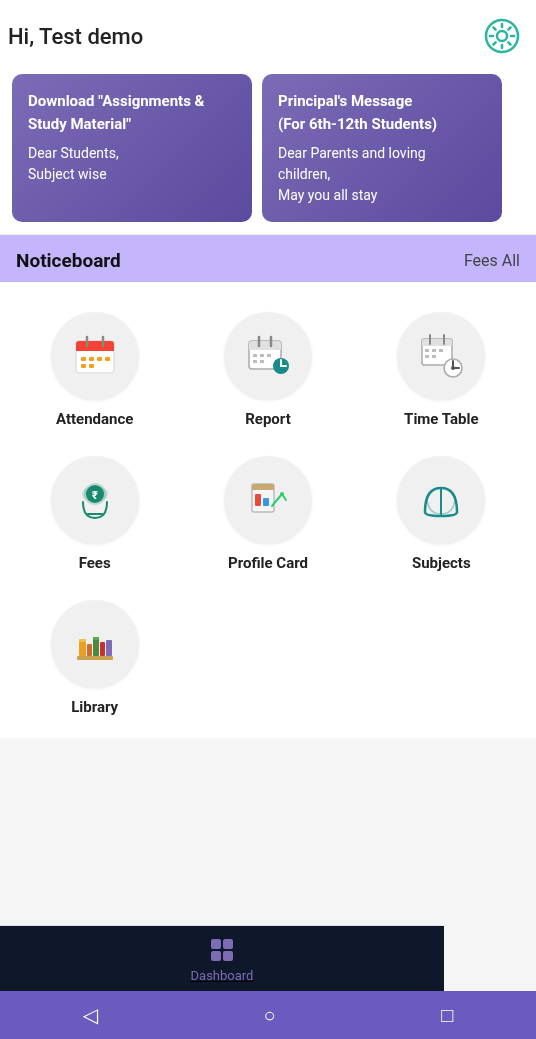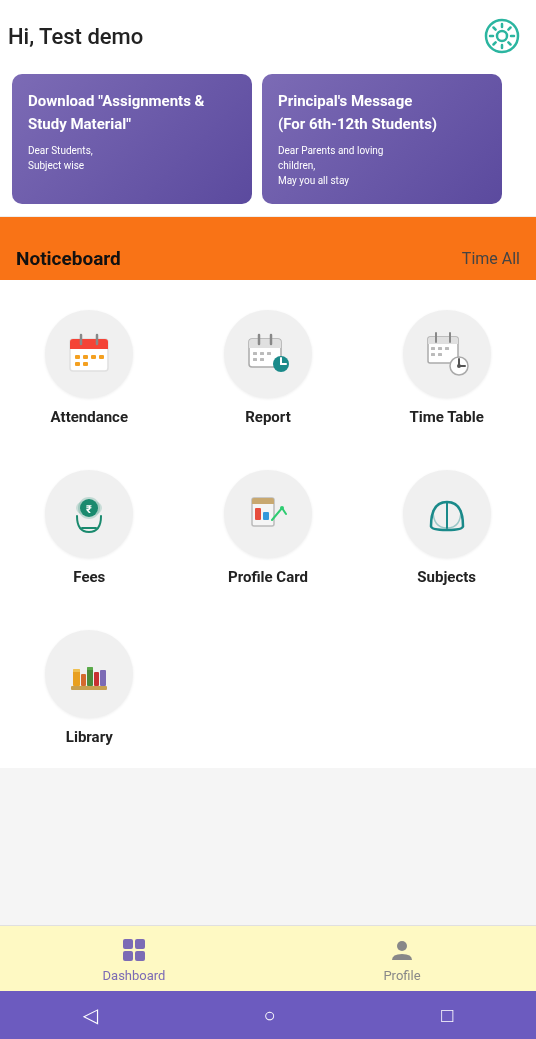--- a/index.html
+++ b/index.html
@@ -55,49 +55,49 @@
     }
     .banner-card-2 {
       background: linear-gradient(135deg, #7c6bb5 0%, #5b4a9e 100%);
     }
     .banner-title {
       font-weight: 700;
       font-size: 15px;
       margin-bottom: 8px;
     }
     .banner-body {
-      font-size: 10px;
+      font-size: 14px;
       font-weight: 400;
     }
 
     
     .noticeboard-bar {
       display: flex;
       align-items: center;
       justify-content: space-between;
-      padding: 30px 16px 10px 16px;
-      background: #f97316;
+      padding: 14px 16px 10px 16px;
+      background: #c4b5fd;
       border-top: 1px solid #eee;
     }
     .noticeboard-title {
       font-size: 19px;
       font-weight: 700;
       color: #111;
     }
     .view-all {
       font-size: 16px;
       color: #444;
       cursor: pointer;
     }
 
     
     .menu-grid {
       display: grid;
       grid-template-columns: repeat(3, 1fr);
-      gap: 16px;
+      gap: 0;
       background: #fff;
       padding: 16px 8px 8px 8px;
     }
     .menu-item {
       display: flex;
       flex-direction: column;
       align-items: center;
       padding: 14px 8px 14px 8px;
       cursor: pointer;
     }
@@ -117,26 +117,27 @@
       font-weight: 700;
       color: #222;
       text-align: center;
     }
 
     
     .bottom-nav {
       position: fixed;
       bottom: 48px;
       left: 0;
-      width: 536px;
-      background: #fef9c3;
+      width: 444px;
+      background: #0f172a;
       display: flex;
       flex-direction: row;
       border-top: 1px solid #e0e0e0;
       z-index: 100;
+      text-decoration: underline;
     }
     .bottom-nav-item {
       flex: 1;
       display: flex;
       flex-direction: column;
       align-items: center;
       padding: 10px 0 8px 0;
       cursor: pointer;
     }
     .bottom-nav-label {
@@ -189,21 +190,21 @@
     <div class="banner-body">Dear Students,<br>Subject wise</div>
   </div>
   <div class="banner-card banner-card-2">
     <div class="banner-title">Principal's Message<br>(For 6th-12th Students)</div>
     <div class="banner-body">Dear Parents and loving<br>children,<br>May you all stay</div>
   </div>
 </div>
 
 <div class="noticeboard-bar">
   <span class="noticeboard-title">Noticeboard</span>
-  <span class="view-all">Time All</span>
+  <span class="view-all">Fees All</span>
 </div>
 
 <div class="menu-grid">
 
   <div class="menu-item">
     <div class="menu-icon-circle">
       <svg width="52" height="52" viewBox="0 0 52 52" fill="none">
         <rect x="7" y="11" width="38" height="32" rx="3" fill="#fff" stroke="#e0e0e0" stroke-width="1.5"></rect>
         <rect x="7" y="11" width="38" height="10" rx="3" fill="#f44336"></rect>
         <rect x="7" y="17" width="38" height="4" fill="#f44336"></rect>
@@ -332,26 +333,19 @@
 <div class="bottom-nav">
   <div class="bottom-nav-item active">
     <svg width="28" height="28" viewBox="0 0 28 28" fill="none">
       <rect x="3" y="3" width="10" height="10" rx="2" fill="#7c6bb5"></rect>
       <rect x="15" y="3" width="10" height="10" rx="2" fill="#7c6bb5"></rect>
       <rect x="3" y="15" width="10" height="10" rx="2" fill="#7c6bb5"></rect>
       <rect x="15" y="15" width="10" height="10" rx="2" fill="#7c6bb5"></rect>
     </svg>
     <span class="bottom-nav-label">Dashboard</span>
   </div>
-  <div class="bottom-nav-item">
-    <svg width="28" height="28" viewBox="0 0 28 28" fill="none">
-      <circle cx="14" cy="10" r="5" fill="#888"></circle>
-      <path d="M4 24 Q4 18 14 18 Q24 18 24 24" fill="#888"></path>
-    </svg>
-    <span class="bottom-nav-label">Profile</span>
-  </div>
 </div>
 
 <div class="android-nav">
   <span class="android-nav-btn">◁</span>
   <span class="android-nav-btn">○</span>
   <span class="android-nav-btn">□</span>
 </div>
 
 </body></html>

